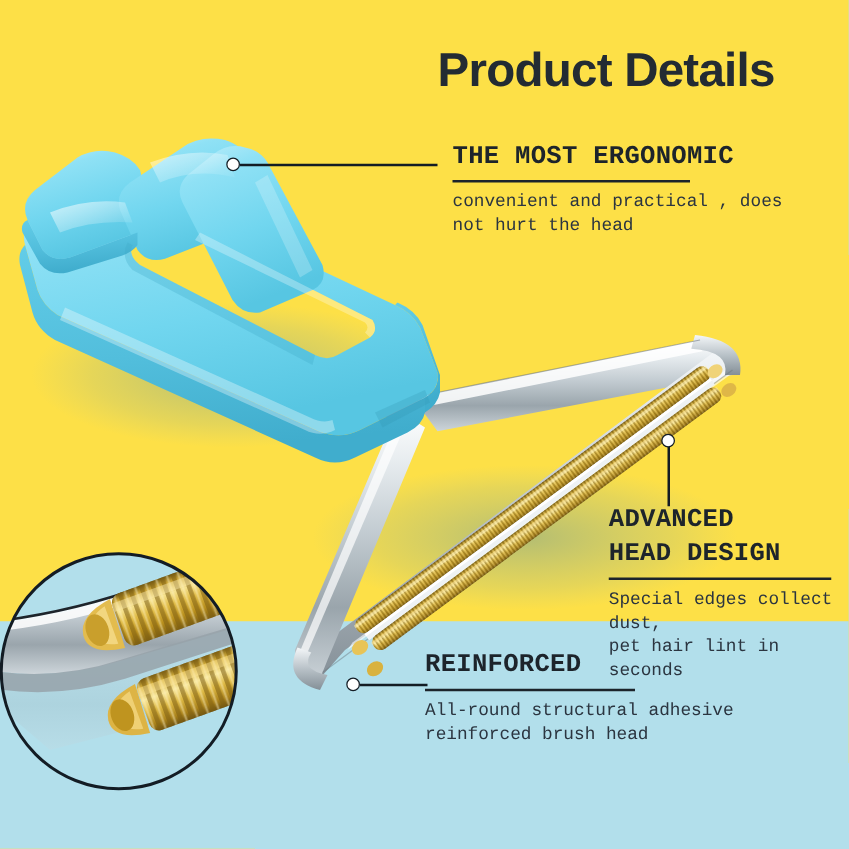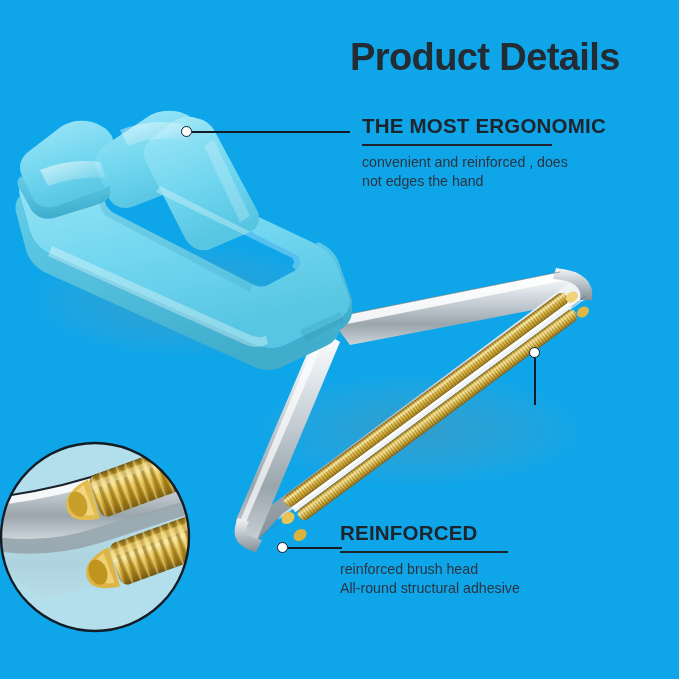--- a/index.html
+++ b/index.html
@@ -9,22 +9,22 @@
   body {
     width: 679px;
     height: 679px;
     background: #b2dfeb;
     font-family: "Liberation Sans", sans-serif;
     overflow: hidden;
   }
   #stage {
     position: relative;
     width: 679px;
-    height: 679px;
-    background: #0ea5e9;
+    height: 497px;
+    background: #fde047;
   }
   #art {
     position: absolute;
     left: 0; top: 0;
     width: 679px;
     height: 679px;
   }
 
   
   .title {
@@ -34,21 +34,21 @@
     width: 300px;
     font-size: 38px;
     font-weight: bold;
     color: #232b33;
     letter-spacing: -0.6px;
     line-height: 46px;
     white-space: nowrap;
   }
 
   
-  .callout { position: absolute; }
+  .callout { position: absolute; font-family: Liberation Mono, monospace; }
   .callout .heading {
     font-size: 20.5px;
     font-weight: bold;
     color: #1d242b;
     line-height: 27px;
     letter-spacing: 0.2px;
     text-transform: uppercase;
   }
   .callout .rule {
     height: 0;
@@ -367,30 +367,41 @@
 
   <div class="leader-line" id="leader-line-brush"></div>
   <div class="leader-dot" id="leader-dot-brush"></div>
 
   <div class="callout" id="callout-ergonomic">
     <div class="heading">
       <div>THE MOST ERGONOMIC</div>
     </div>
     <div class="rule"></div>
     <div class="body-text">
-      <div>convenient and reinforced , does</div>
-      <div>not edges the hand</div>
+      <div>convenient and practical , does</div>
+      <div>not hurt the head</div>
     </div>
   </div>
 
+  <div class="callout" id="callout-advanced">
+    <div class="heading">
+      <div>ADVANCED</div>
+      <div>HEAD DESIGN</div>
+    </div>
+    <div class="rule"></div>
+    <div class="body-text">
+      <div>Special edges collect dust,</div>
+      <div>pet hair lint in seconds</div>
+    </div>
+  </div>
 
   <div class="callout" id="callout-brush">
     <div class="heading">
       <div>REINFORCED</div>
     </div>
     <div class="rule"></div>
     <div class="body-text">
+      <div>All-round structural adhesive</div>
       <div>reinforced brush head</div>
-      <div>All-round structural adhesive</div>
     </div>
   </div>
 
 </div>
 
 </body></html>

